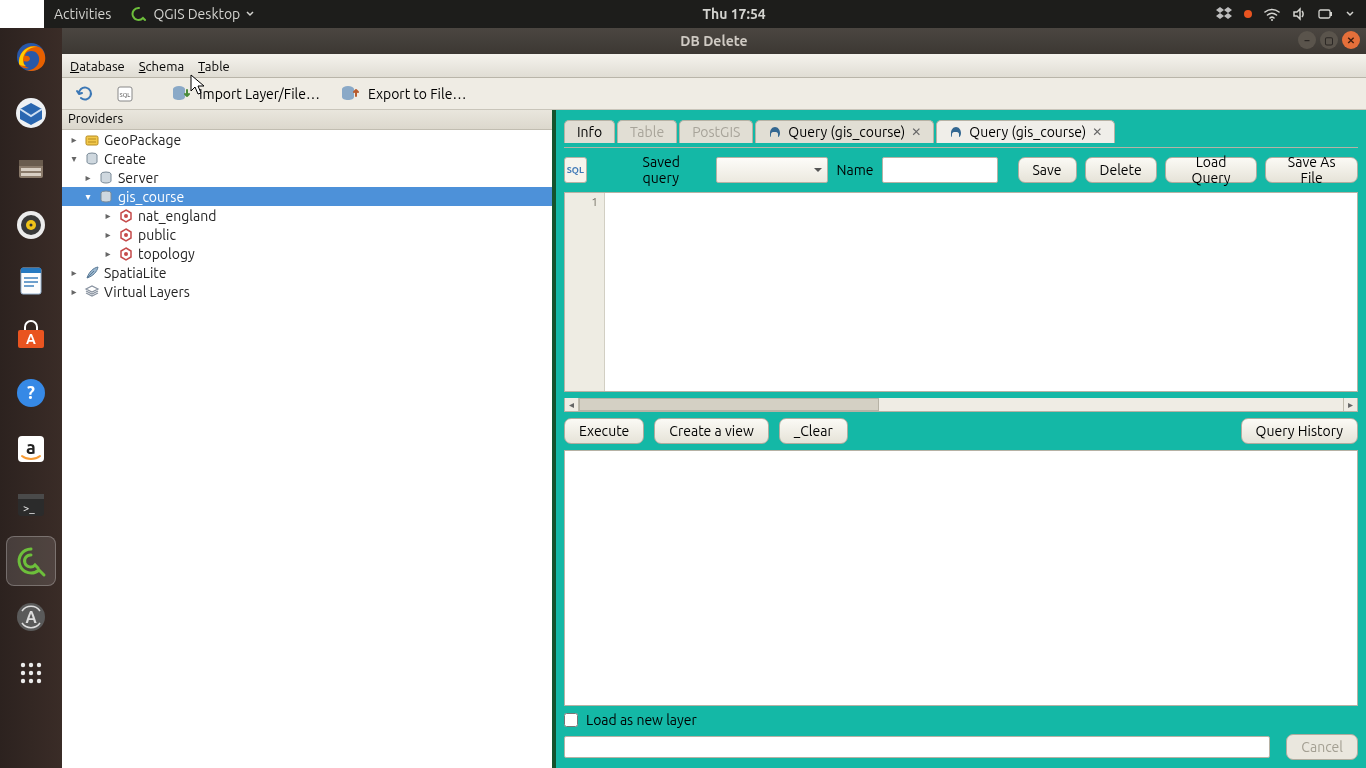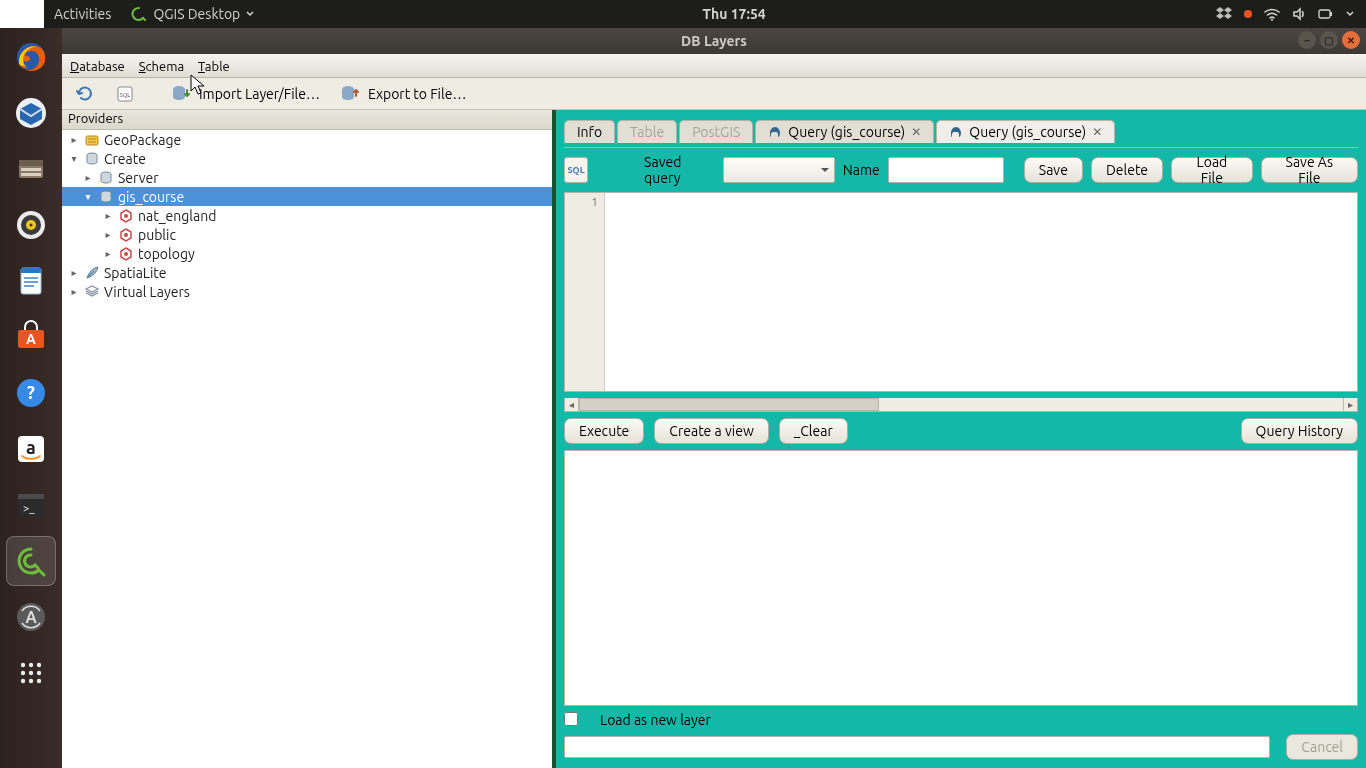--- a/index.html
+++ b/index.html
@@ -78,21 +78,21 @@
 #gutter{width:40px;background:#eeece3;border-right:1px solid #d2cfc3;color:#7b786d;font-size:12px;text-align:right;padding:2px 6px;}
 #ed-body{flex:1;}
 #ed-hscroll{height:14px;border:1px solid #b6b2a5;border-top:none;position:relative;background:#efece4;display:flex;}
 #ed-hscroll .thumb{width:300px;background:#d4d0c4;border:1px solid #b6b2a5;}
 #ed-hscroll .arrow{width:14px;display:flex;align-items:center;justify-content:center;color:#666;font-size:10px;border-left:1px solid #c0bcae;}
 #ed-hscroll .arrow.l{border-left:none;border-right:1px solid #c0bcae;}
 #ed-hscroll .track{flex:1;}
 
 #results{flex:1;min-height:180px;border:1px solid #b6b2a5;background:#fff;}
 
-.chk{display:flex;align-items:flex-start;gap:22px;font-size:14px;}
+.chk{display:flex;align-items:center;gap:8px;font-size:14px;}
 .chk input{width:14px;height:14px;}
 
 #progress{height:22px;border:1px solid #b6b2a5;background:#fff;border-radius:2px;}
 #bottom{display:flex;gap:16px;align-items:center;}
 #bottom #progress{flex:1;}
 
 svg{display:block;}
 .qgis-logo path{stroke:#6dbf3b;stroke-width:3;fill:none;stroke-linecap:round;}
 </style>
 </head>
@@ -229,21 +229,21 @@
           <circle cx="25" cy="17" r="2.2"></circle>
           <circle cx="9" cy="25" r="2.2"></circle>
           <circle cx="17" cy="25" r="2.2"></circle>
           <circle cx="25" cy="25" r="2.2"></circle>
         </g>
       </svg>
     </div>
 </div>
 
 <div id="titlebar">
-  <span>DB Layers</span>
+  <span>DB Delete</span>
   <div id="tb-btns">
     <div class="tb-btn">–</div>
     <div class="tb-btn">▢</div>
     <div class="tb-btn tb-close">✕</div>
   </div>
 </div>
 
 <div id="app">
 
   <div id="menubar">
@@ -420,21 +420,21 @@
         <span>Name</span>
         <input type="text" style="width: 116px;">
         <div style="flex:0 0 4px"></div>
         <button class="btn">
             <span>Save</span>
           </button>
         <button class="btn">
             <span>Delete</span>
           </button>
         <button class="btn">
-            <span>Load File</span>
+            <span>Load Query</span>
           </button>
         <button class="btn">
             <span>Save As File</span>
           </button>
       </div>
 
       <div id="editor">
         <div id="gutter"><span>1</span></div>
         <div id="ed-body"></div>
       </div>

